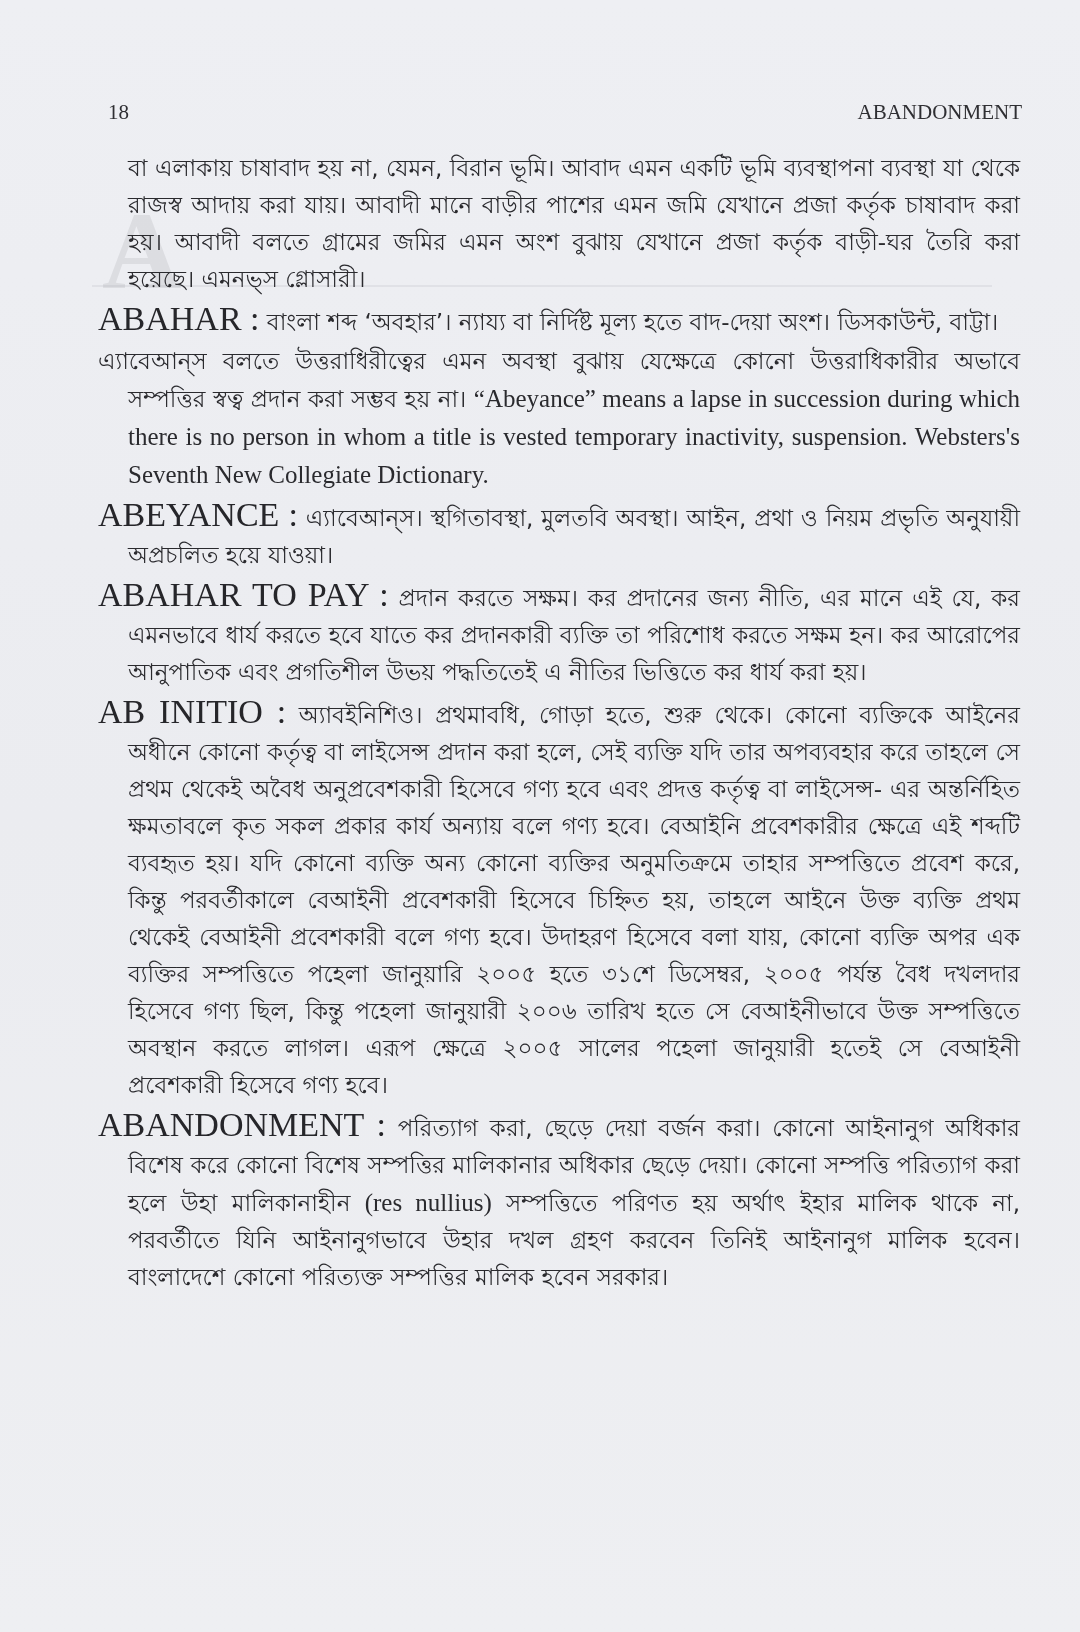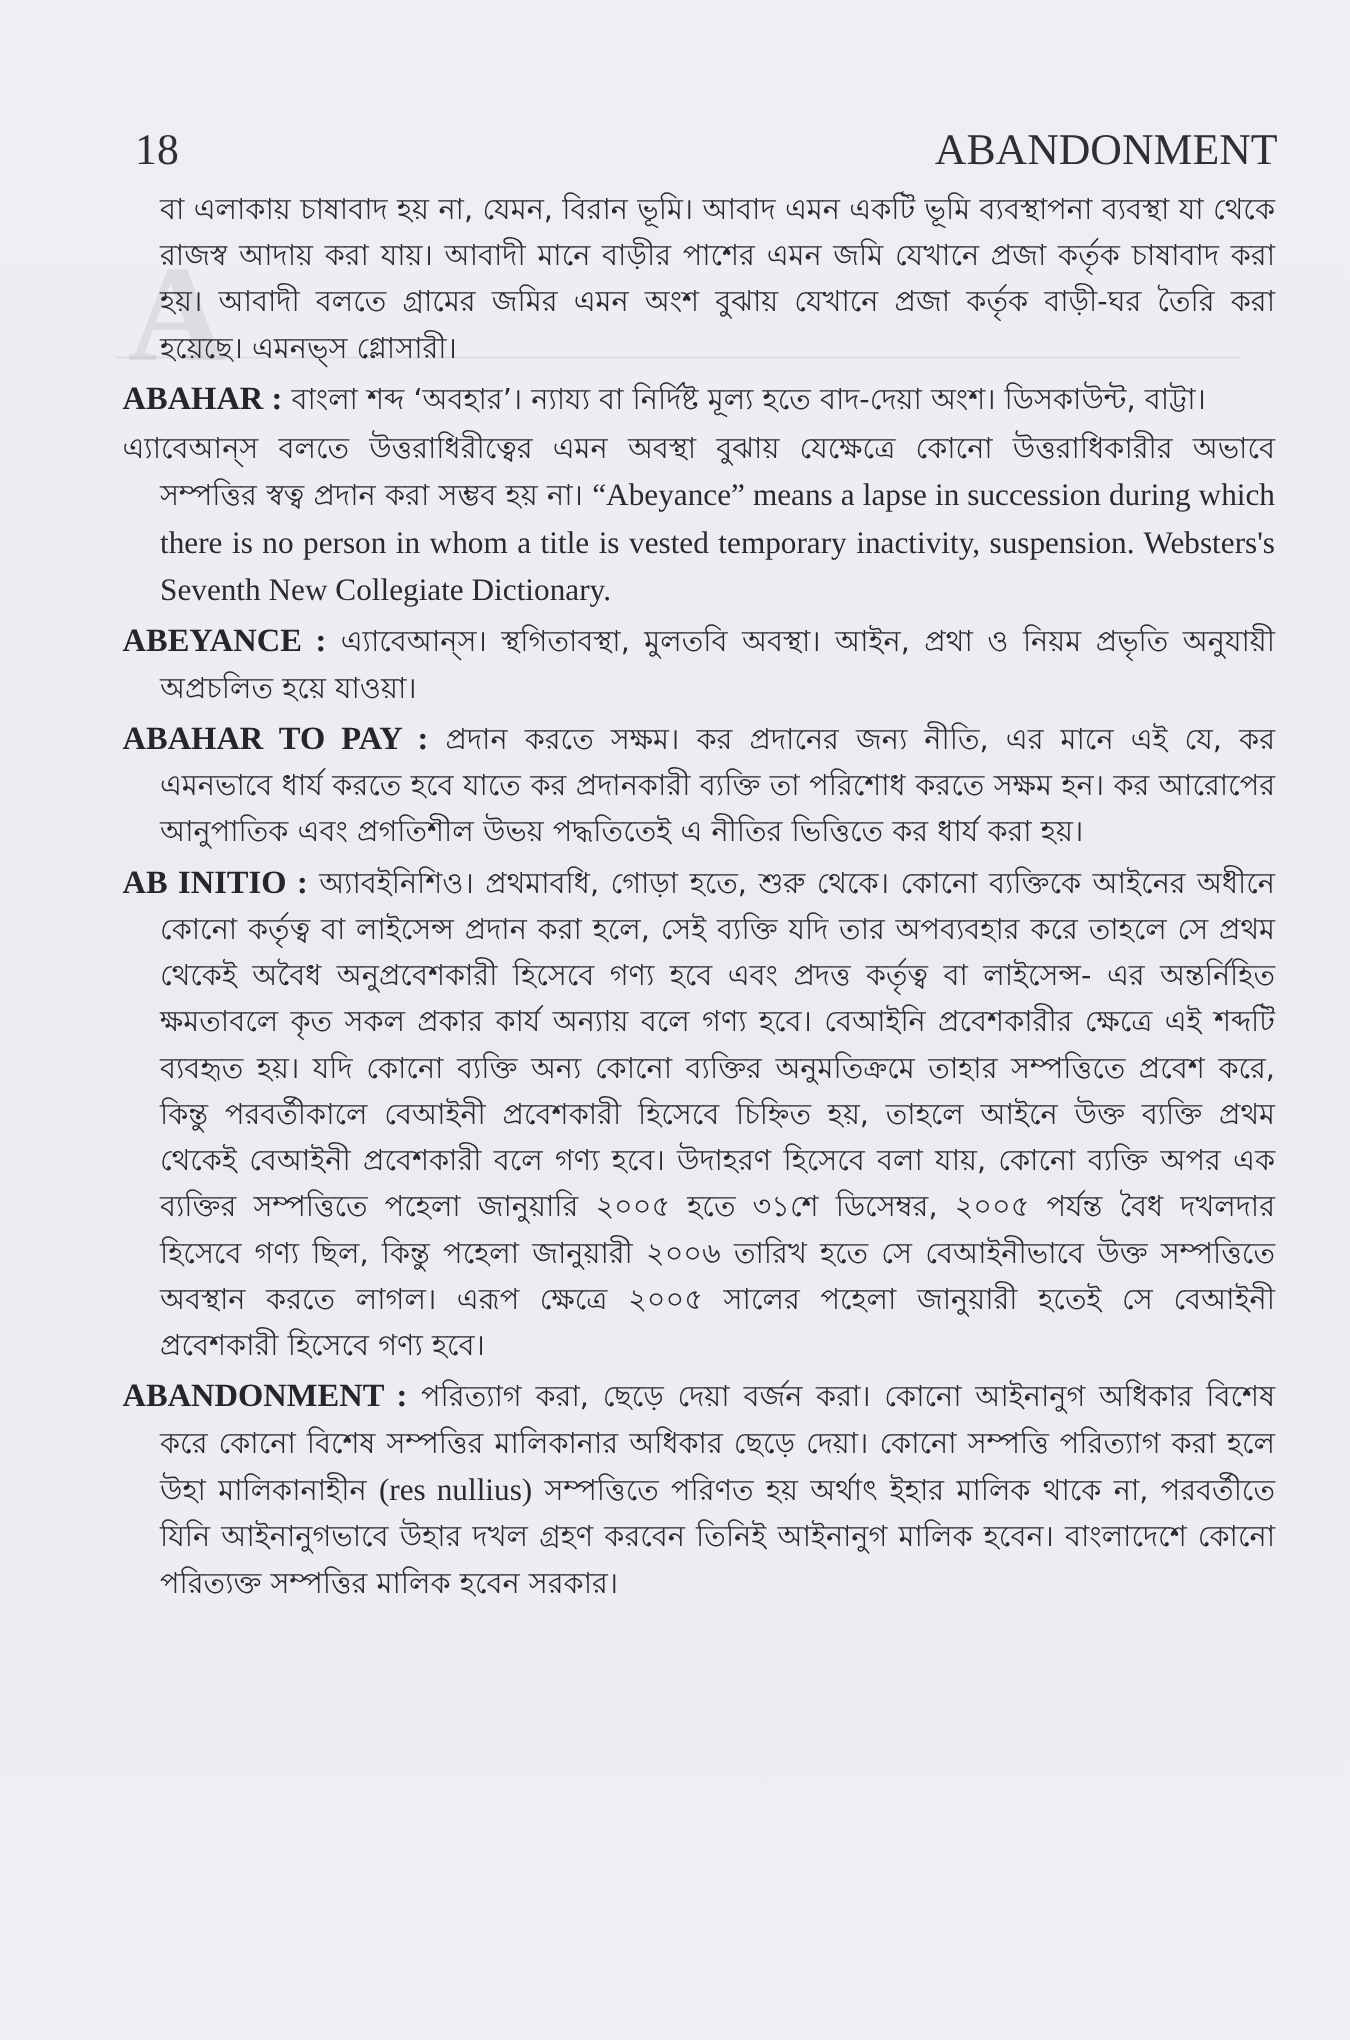--- a/index.html
+++ b/index.html
@@ -30,40 +30,40 @@
     .ghost-rule {
       position: absolute;
       left: 92px; top: 285px;
       width: 900px; height: 2px;
       background: rgba(120,120,125,0.10);
     }
     .header {
       position: absolute;
       left: 108px; right: 58px; top: 100px;
       display: flex; justify-content: space-between; align-items: baseline;
-      font-size: 35px;
+      font-size: 21px;
       color: #2f2f33;
     }
     .content {
       position: absolute;
       left: 98px;
       width: 922px;
       top: 150px;
       font-family: "DejaVu Sans", sans-serif;
       font-size: 23px;
       line-height: 37px;
       text-align: justify;
     }
     .entry { margin: 0 0 2px 0; }
     .cont { padding-left: 30px; }
     .hang { padding-left: 30px; text-indent: -30px; }
     .term {
       font-family: "Liberation Serif", serif;
-      font-weight: bold;
-      font-size: 26px;
+      font-weight: normal;
+      font-size: 34px;
       color: #26262a;
     }
     .en { font-family: "Liberation Serif", serif; font-size: 25px; }
   </style>
 </head>
 <body>
 
 <div class="page">
   <div class="ghost-a">A</div>
   <div class="ghost-rule"></div>

